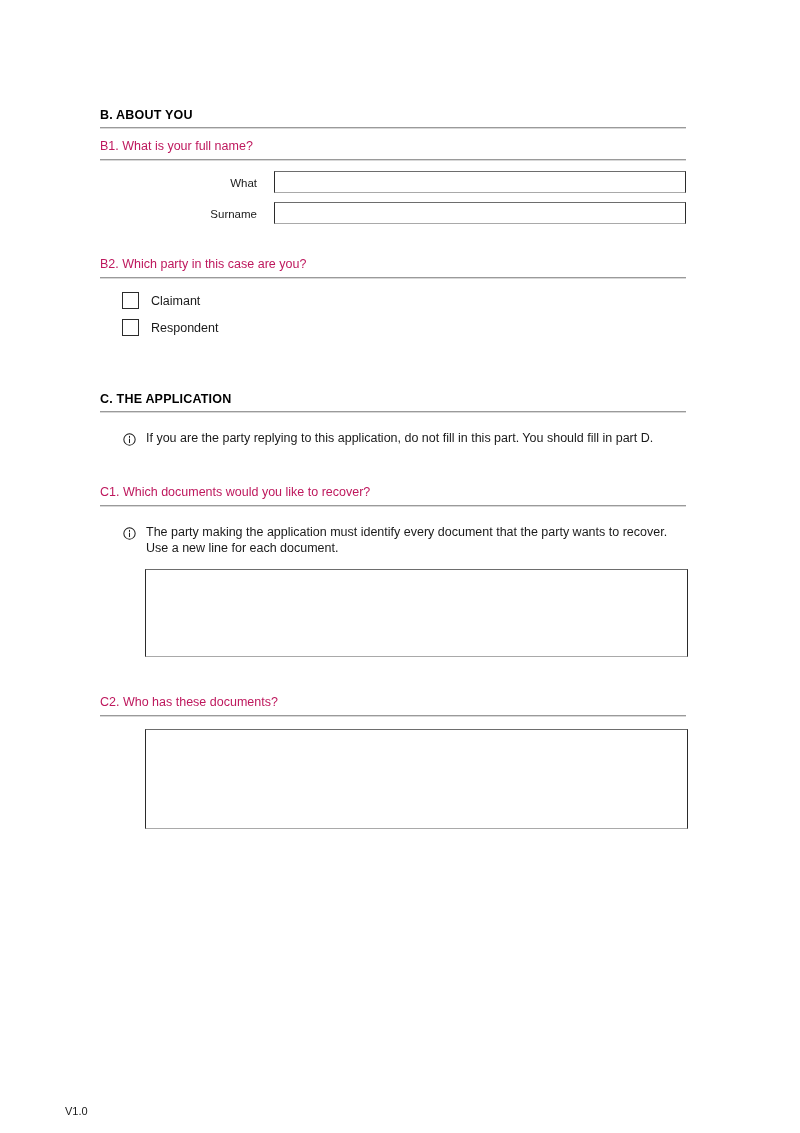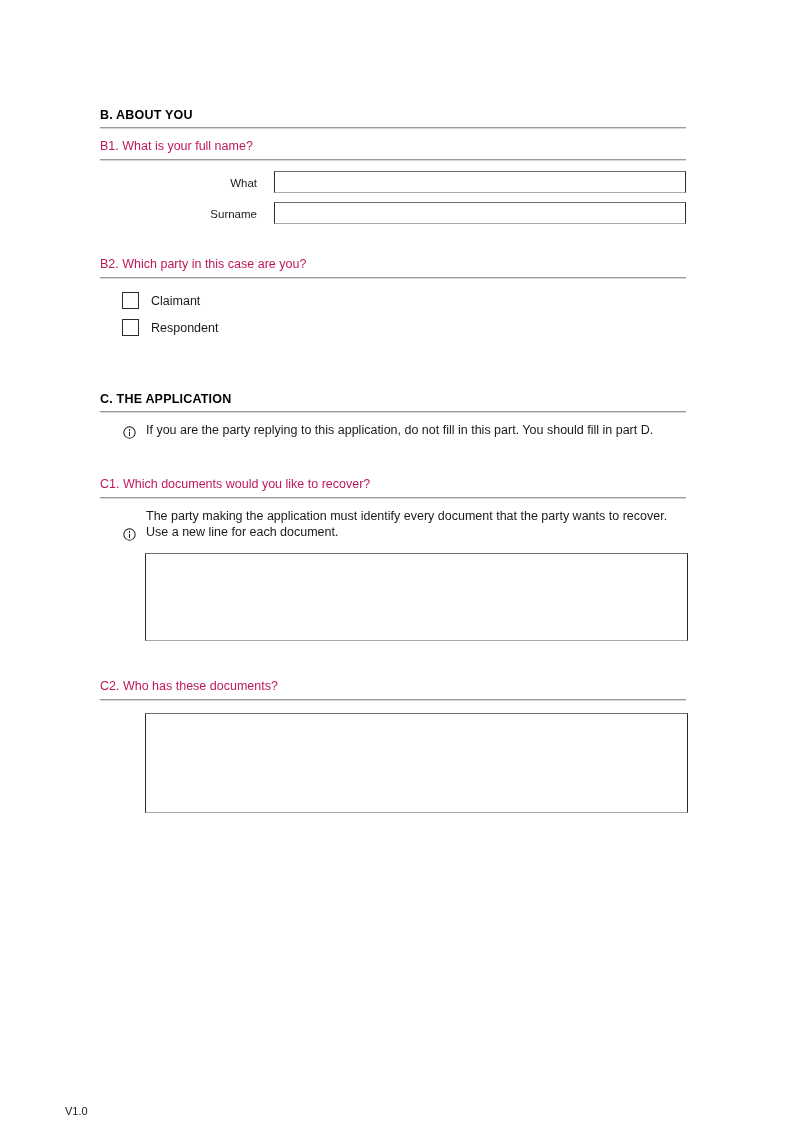--- a/index.html
+++ b/index.html
@@ -119,23 +119,24 @@
   .option-label {
     margin-left: 12px;
     font-size: 12.5px;
     line-height: 15px;
     color: #1a1a1a;
   }
 
   
   .note {
     display: flex;
-    align-items: flex-end;
+    align-items: flex-start;
     padding-top: 9px;
     padding-left: 23px;
+    margin-top: 8px;
   }
   .note-icon {
     flex: 0 0 auto;
     width: 13px;
     height: 13px;
     margin-top: 3px;
     margin-right: 10px;
   }
   .note-icon svg { display: block; }
   .note-text {

